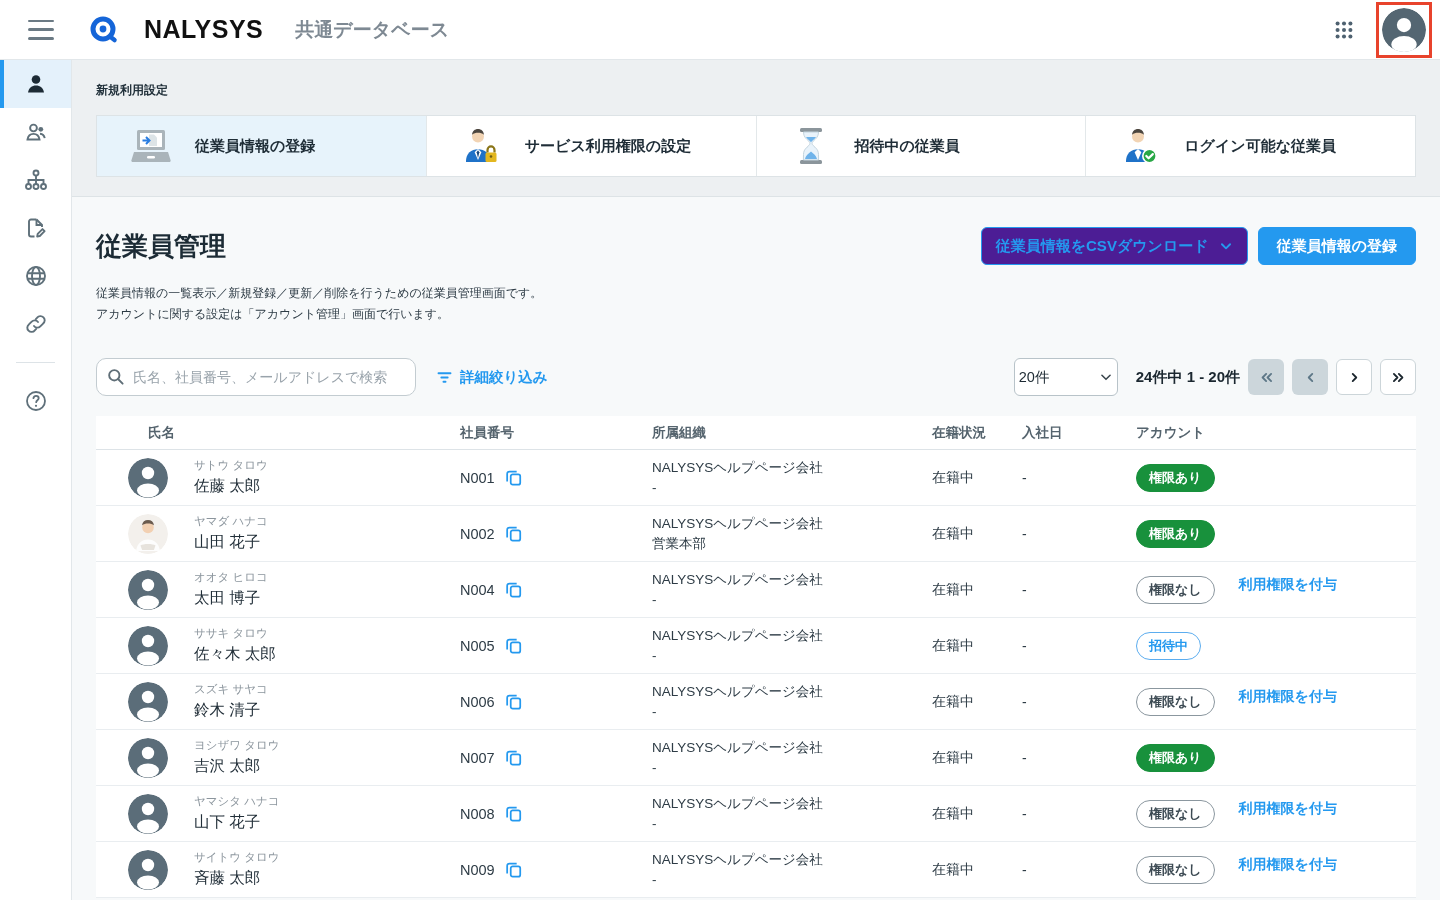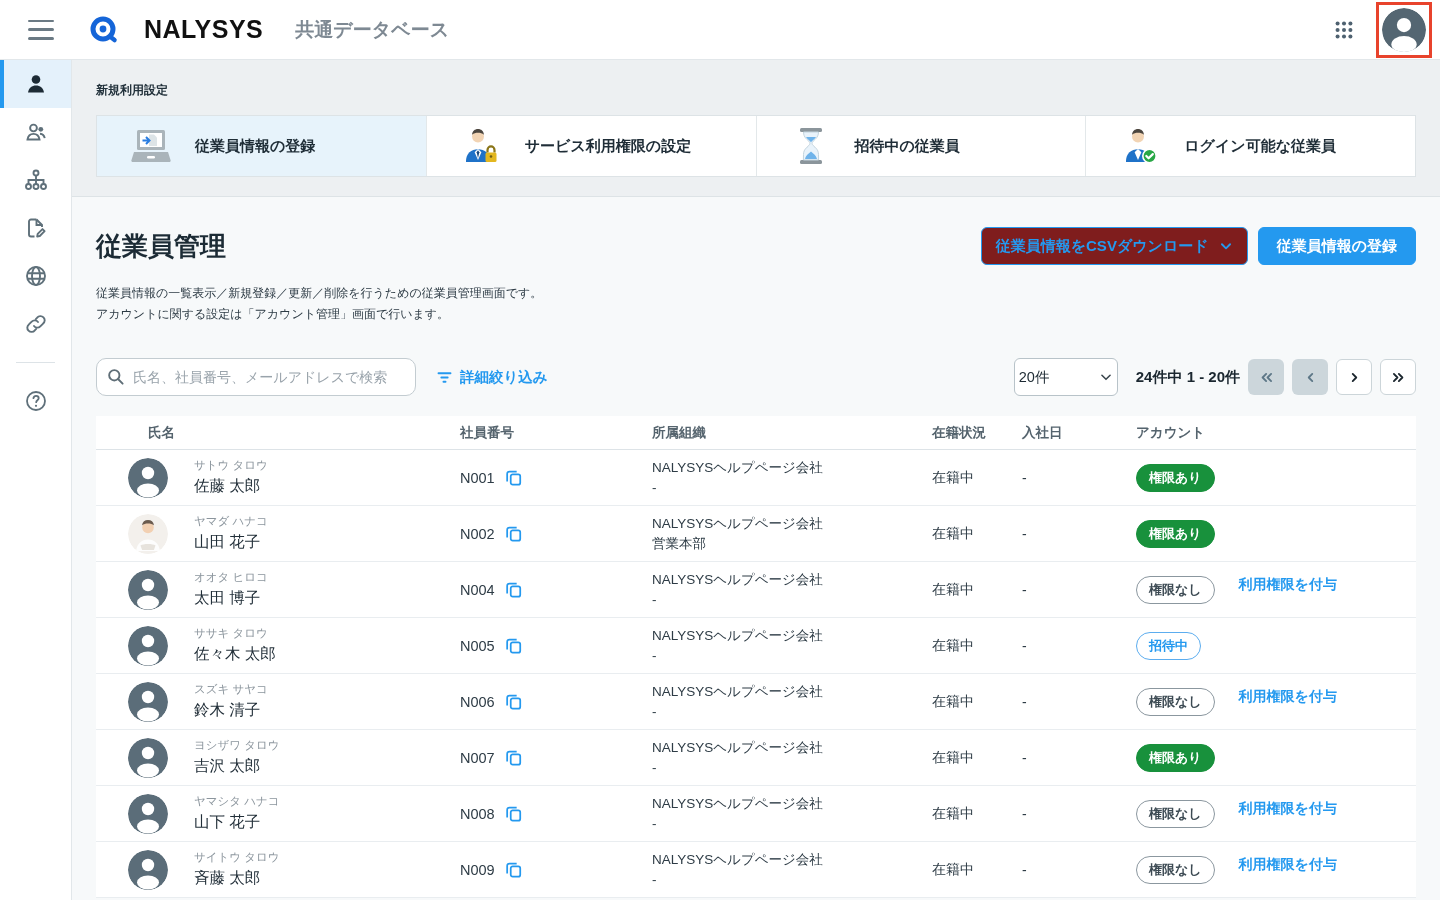--- a/index.html
+++ b/index.html
@@ -38,21 +38,21 @@
   .card:last-child { border-right:none; }
   .card.active { background:#e7f3fb; }
   .card-label { font-size:15px; font-weight:bold; color:#1f2d37; }
   .card-icon { width:44px; height:40px; display:flex; align-items:center; justify-content:center; }
 
   .main { background:#f7f9fa; padding:30px 24px 0; height:703px; }
   .title-row { display:flex; align-items:center; }
   .page-title { font-size:26px; font-weight:bold; color:#1c2b35; }
   .title-buttons { margin-left:auto; display:flex; gap:10px; }
   .btn { height:38px; border-radius:6px; font-size:15px; font-weight:bold; display:inline-flex; align-items:center; cursor:pointer; font-family:inherit; }
-  .btn-outline { background:#7f1d1d; border:1.5px solid #2499ef; color:#2499ef; padding:12px 14px; gap:10px; }
+  .btn-outline { background:#4c1d95; border:1.5px solid #2499ef; color:#2499ef; padding:12px 14px; gap:10px; }
   .btn-primary { background:#2499ef; border:1.5px solid #2499ef; color:#fff; padding:0 18px; }
   .description { margin-top:18px; font-size:12px; line-height:21px; color:#2c3a44; }
 
   .toolbar { margin-top:33px; display:flex; align-items:center; }
   .search-box { position:relative; width:320px; height:38px; }
   .search-box input { width:100%; height:100%; border:1px solid #c3ccd1; border-radius:10px; padding:0 10px 0 36px;
                       font-size:14px; color:#2c3a44; background:#fff; font-family:inherit; outline:none; }
   .search-box input::placeholder { color:#99a3ab; }
   .search-icon-wrap { position:absolute; left:10px; top:9px; }
   .filter-link { margin-left:20px; display:flex; align-items:center; gap:7px; color:#2499ef; font-size:14.5px; font-weight:bold; cursor:pointer; }

